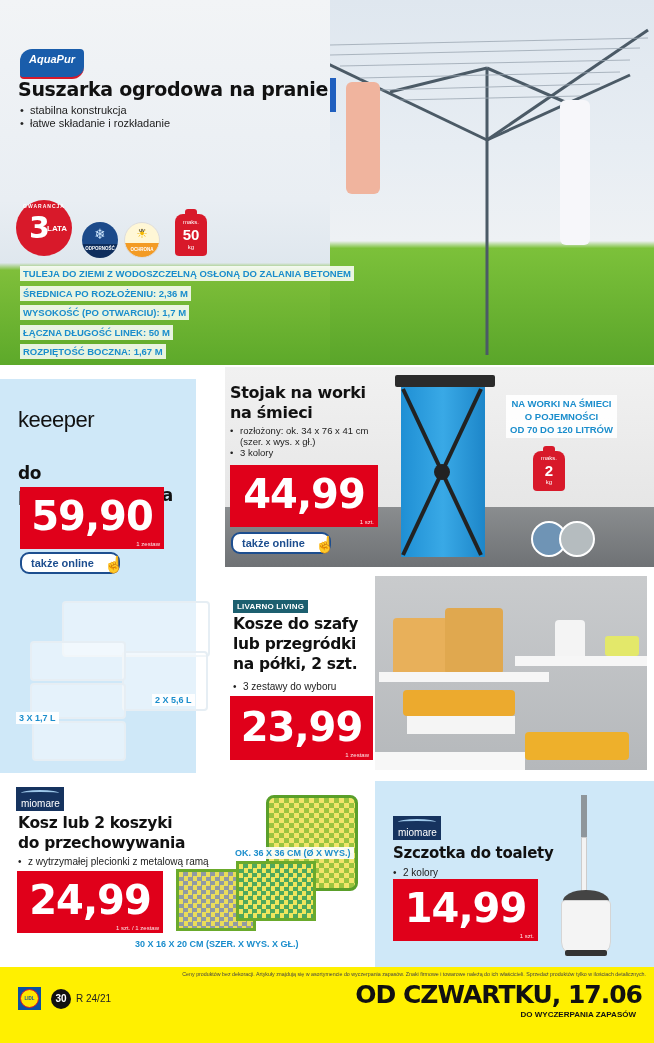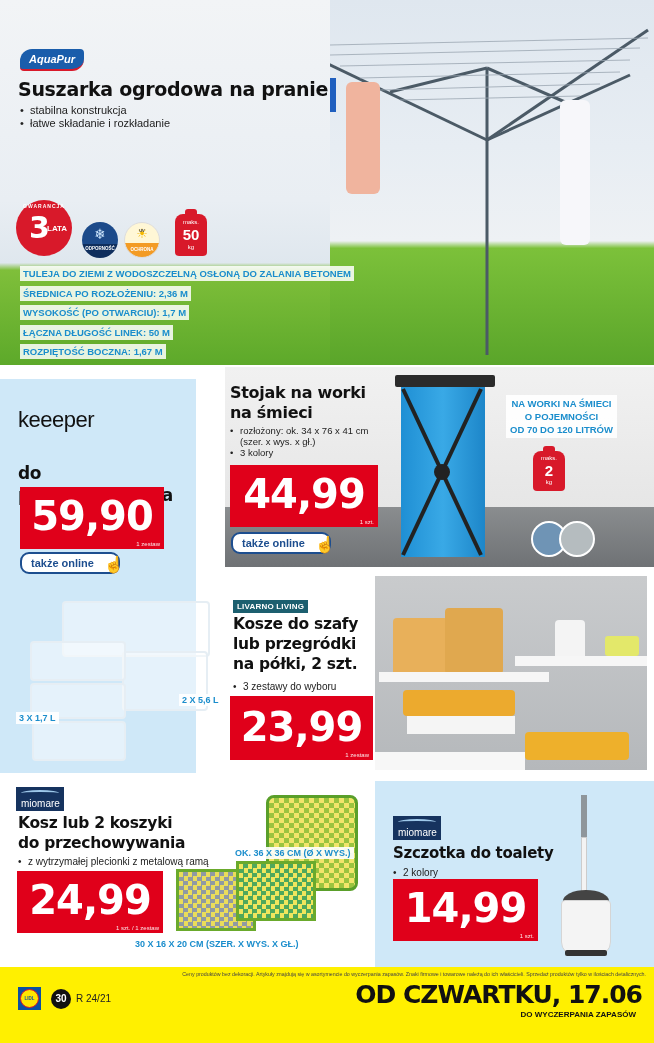--- a/index.html
+++ b/index.html
@@ -41,21 +41,21 @@
         <line x1="10" y1="66" x2="300" y2="60"></line>
           <line x1="30" y1="78" x2="290" y2="72"></line>
         <line x1="50" y1="90" x2="270" y2="84"></line>
           <line x1="70" y1="100" x2="250" y2="96"></line>
       </g>
       <rect x="16" y="82" width="34" height="112" fill="#f0b49e" rx="6"></rect>
       <rect x="230" y="100" width="30" height="145" fill="#f7f7fa" rx="6"></rect>
       <rect x="0" y="78" width="6" height="34" fill="#1f5fbf"></rect>
     </svg>
   </div>
-  <div class="abs" style="left:20px;top:49px;width:64px;height:22px;background:#1a5dab;border-radius:12px 4px 12px 4px;color:#fff;font:bold italic 11px 'Liberation Sans',sans-serif;text-align:center;line-height:20px;border-bottom:2px solid #d8192a;">AquaPur</div>
+  <div class="abs" style="left:20px;top:49px;width:64px;height:30px;background:#1a5dab;border-radius:12px 4px 12px 4px;color:#fff;font:bold italic 11px 'Liberation Sans',sans-serif;text-align:center;line-height:20px;border-bottom:2px solid #d8192a;">AquaPur</div>
   <h1 class="title abs" style="left:18px;top:78px;font-size:19px;">Suszarka ogrodowa na pranie</h1>
   <ul class="bul abs" style="left:18px;top:104px;">
     <li>stabilna konstrukcja</li>
     <li>łatwe składanie i rozkładanie</li>
   </ul>
 
   <div class="abs" style="left:16px;top:200px;width:56px;height:56px;border-radius:50%;background:#d8192a;color:#fff;">
     <span class="abs" style="left:0;right:0;top:3px;text-align:center;font:bold 5px 'Liberation Sans',sans-serif;letter-spacing:1px;">GWARANCJA</span>
     <span class="abs" style="left:13px;top:10px;font:bold 30px 'DejaVu Sans',sans-serif;">3</span>
     <span class="abs" style="left:31px;top:24px;font:bold 8px 'Liberation Sans',sans-serif;">LATA</span>
@@ -98,21 +98,21 @@
     <span class="hand">☝</span>
   </a>
   <div class="abs" style="left:22px;top:212px;width:192px;height:170px;">
     <div class="abs" style="left:40px;top:10px;width:148px;height:56px;border:2px solid #e6eef4;background:rgba(255,255,255,0.45);border-radius:4px;"></div>
     <div class="abs" style="left:100px;top:60px;width:86px;height:60px;border:2px solid #e6eef4;background:rgba(255,255,255,0.45);border-radius:4px;"></div>
     <div class="abs" style="left:8px;top:50px;width:96px;height:40px;border:2px solid #e6eef4;background:rgba(255,255,255,0.45);border-radius:4px;"></div>
     <div class="abs" style="left:8px;top:92px;width:96px;height:36px;border:2px solid #e6eef4;background:rgba(255,255,255,0.45);border-radius:4px;"></div>
     <div class="abs" style="left:10px;top:130px;width:94px;height:40px;border:2px solid #e6eef4;background:rgba(255,255,255,0.45);border-radius:4px;"></div>
   </div>
   <div class="dim" style="left:16px;top:333px;">3 X 1,7 L</div>
-  <div class="dim" style="left:152px;top:315px;margin-left:27px;">2 X 5,6 L</div>
+  <div class="dim" style="left:152px;top:315px;">2 X 5,6 L</div>
 </section>
 
 <section class="abs" style="left:225px;top:367px;width:429px;height:200px;background:linear-gradient(180deg,#f1f1f1 0%,#e6e6e6 70%,#8a8d8f 70%,#6f7275 100%);overflow:hidden;">
   <div class="abs" style="left:170px;top:8px;width:100px;height:188px;">
     <div class="abs" style="left:0;top:0;width:100px;height:12px;background:#2b2b2b;border-radius:2px;"></div>
     <div class="abs" style="left:6px;top:12px;width:84px;height:170px;background:linear-gradient(90deg,#1f8fd4,#39a9e6,#1d86c9);"></div>
     <svg class="abs" width="100" height="188" style="left:0;top:0">
         <g stroke="#222" stroke-width="4">
           <line x1="8" y1="14" x2="86" y2="180"></line>
           <line x1="86" y1="14" x2="8" y2="180"></line>

